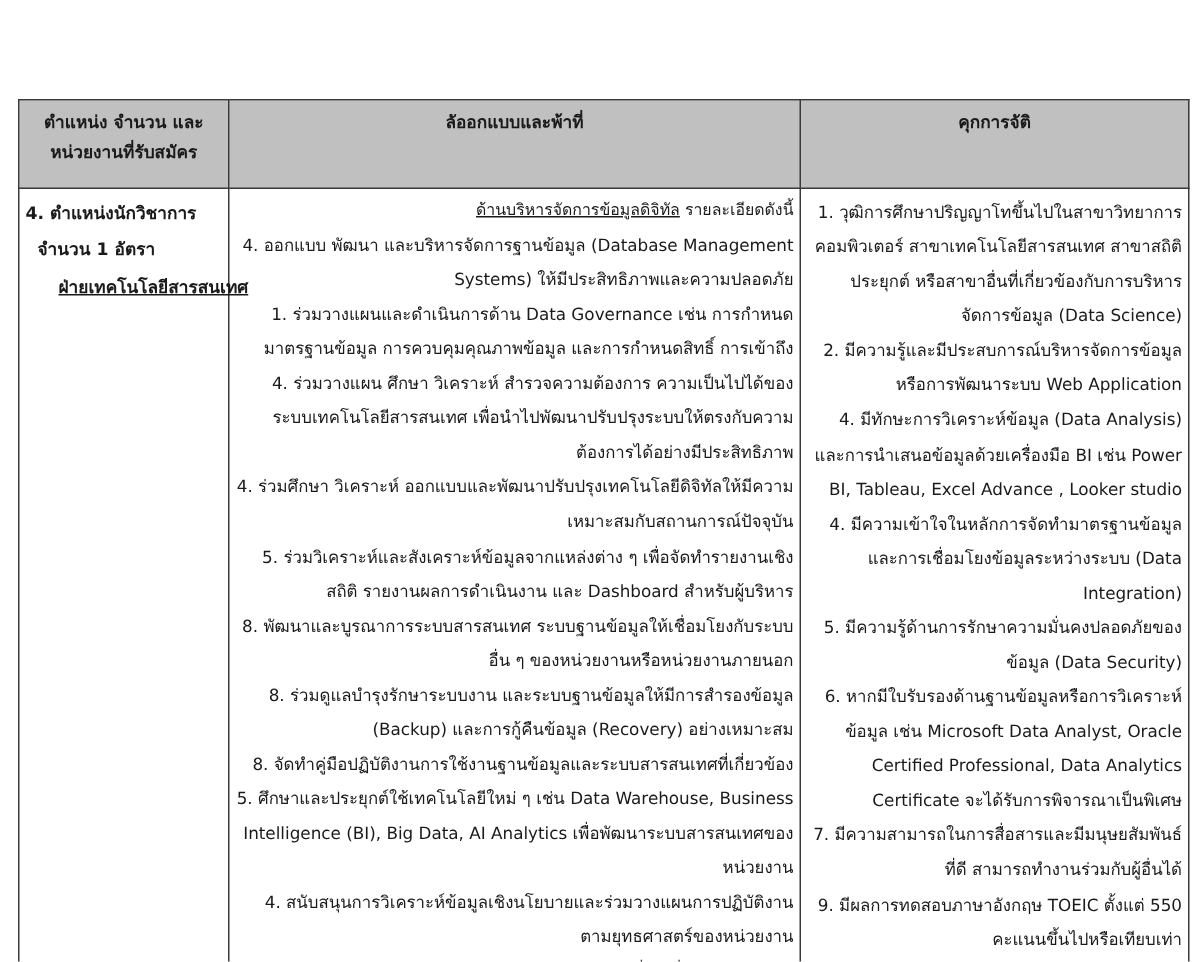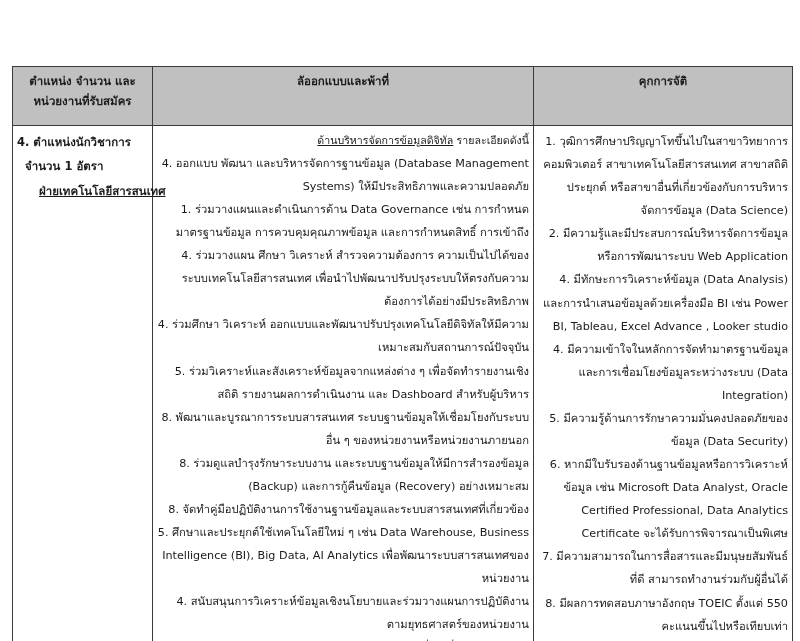--- a/index.html
+++ b/index.html
@@ -140,20 +140,20 @@
         </td>
 
         <td class="col-quals">
           <span class="para">1. วุฒิการศึกษาปริญญาโทขึ้นไปในสาขาวิทยาการคอมพิวเตอร์ สาขาเทคโนโลยีสารสนเทศ สาขาสถิติประยุกต์ หรือสาขาอื่นที่เกี่ยวข้องกับการบริหารจัดการข้อมูล (Data Science)</span>
           <span class="para">2. มีความรู้และมีประสบการณ์บริหารจัดการข้อมูลหรือการพัฒนาระบบ Web Application</span>
           <span class="para">4. มีทักษะการวิเคราะห์ข้อมูล (Data Analysis) และการนำเสนอข้อมูลด้วยเครื่องมือ BI เช่น Power BI, Tableau, Excel Advance , Looker studio</span>
           <span class="para">4. มีความเข้าใจในหลักการจัดทำมาตรฐานข้อมูลและการเชื่อมโยงข้อมูลระหว่างระบบ (Data Integration)</span>
           <span class="para">5. มีความรู้ด้านการรักษาความมั่นคงปลอดภัยของข้อมูล (Data Security)</span>
           <span class="para">6. หากมีใบรับรองด้านฐานข้อมูลหรือการวิเคราะห์ข้อมูล เช่น Microsoft Data Analyst, Oracle Certified Professional, Data Analytics Certificate จะได้รับการพิจารณาเป็นพิเศษ</span>
           <span class="para">7. มีความสามารถในการสื่อสารและมีมนุษยสัมพันธ์ที่ดี สามารถทำงานร่วมกับผู้อื่นได้</span>
-          <span class="para">8. มีผลการทดสอบภาษาอังกฤษ TOEIC ตั้งแต่ 550 คะแนนขึ้นไปหรือเทียบเท่า</span>
+          <span class="para">9. มีผลการทดสอบภาษาอังกฤษ TOEIC ตั้งแต่ 550 คะแนนขึ้นไปหรือเทียบเท่า</span>
         </td>
 
       </tr>
     </tbody>
   </table>
 
 </div>
 
 </body></html>

